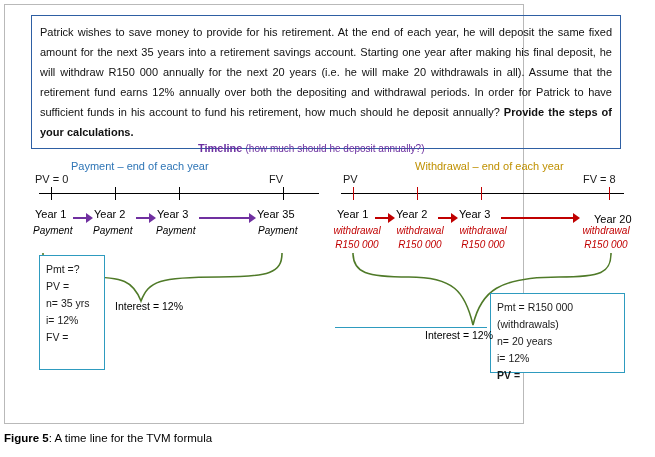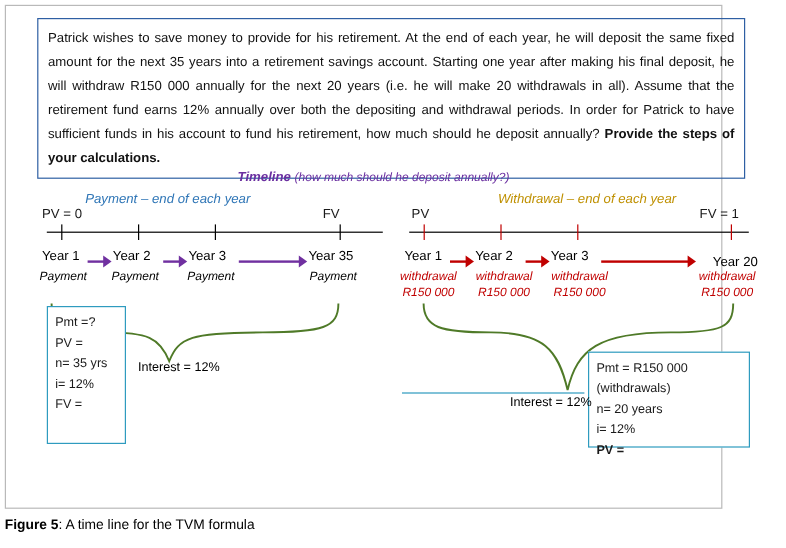--- a/index.html
+++ b/index.html
@@ -8,21 +8,21 @@
     background:#ffffff;
     font-family:"Liberation Sans", sans-serif;
     font-size:11px;
     color:#1a1a1a;
     position:relative;
     overflow:hidden;
   }
   #figure{
     position:absolute;
     left:4px;top:4px;
-    width:598px;height:420px;
+    width:520px;height:420px;
     border:1px solid #b9b9b9;
     box-sizing:border-box;
     background:#ffffff;
   }
   
   #problem{
     position:absolute;
     left:26px;top:10px;
     width:590px;
     border:1px solid #2e5fa3;
@@ -32,21 +32,20 @@
     font-size:11px;
     color:#111;
     text-align:justify;
   }
   #problem b{font-weight:bold;}
   
   .heading{
     position:absolute;
     font-size:11px;
     white-space:nowrap;
-    font-style:italic;
   }
   #timeline-title{
     left:193px;top:137px;
     color:#6a2fa0;
     font-weight:bold;
   }
   #timeline-title .sub{
     font-weight:normal;
     color:#6a2fa0;
     font-size:10px;
@@ -222,21 +221,21 @@
   <div class="paylabel" style="left:151px;top:220px;">Payment</div>
   <div class="paylabel" style="left:253px;top:220px;">Payment</div>
 
   <div class="axis" id="axis-right"></div>
   <div class="tick red" style="left:348px;"></div>
   <div class="tick red" style="left:412px;"></div>
   <div class="tick red" style="left:476px;"></div>
   <div class="tick red" style="left:604px;"></div>
 
   <div class="axlabel" style="left:338px;top:168px;">PV</div>
-  <div class="axlabel" style="left:578px;top:168px;">FV = 1</div>
+  <div class="axlabel" style="left:578px;top:168px;">FV = 8</div>
 
   <div class="year" style="left:332px;top:203px;">Year 1</div>
   <div class="year" style="left:391px;top:203px;">Year 2</div>
   <div class="year" style="left:454px;top:203px;">Year 3</div>
   <div class="year" style="left:578px;top:208px;margin-left:11px;">Year 20</div>
 
   <div class="arrow red" style="left:370px;width:20px;">
     <div class="shaft" style="width:14px;"></div>
       <div class="head" style="left:13px;"></div>
   </div>

